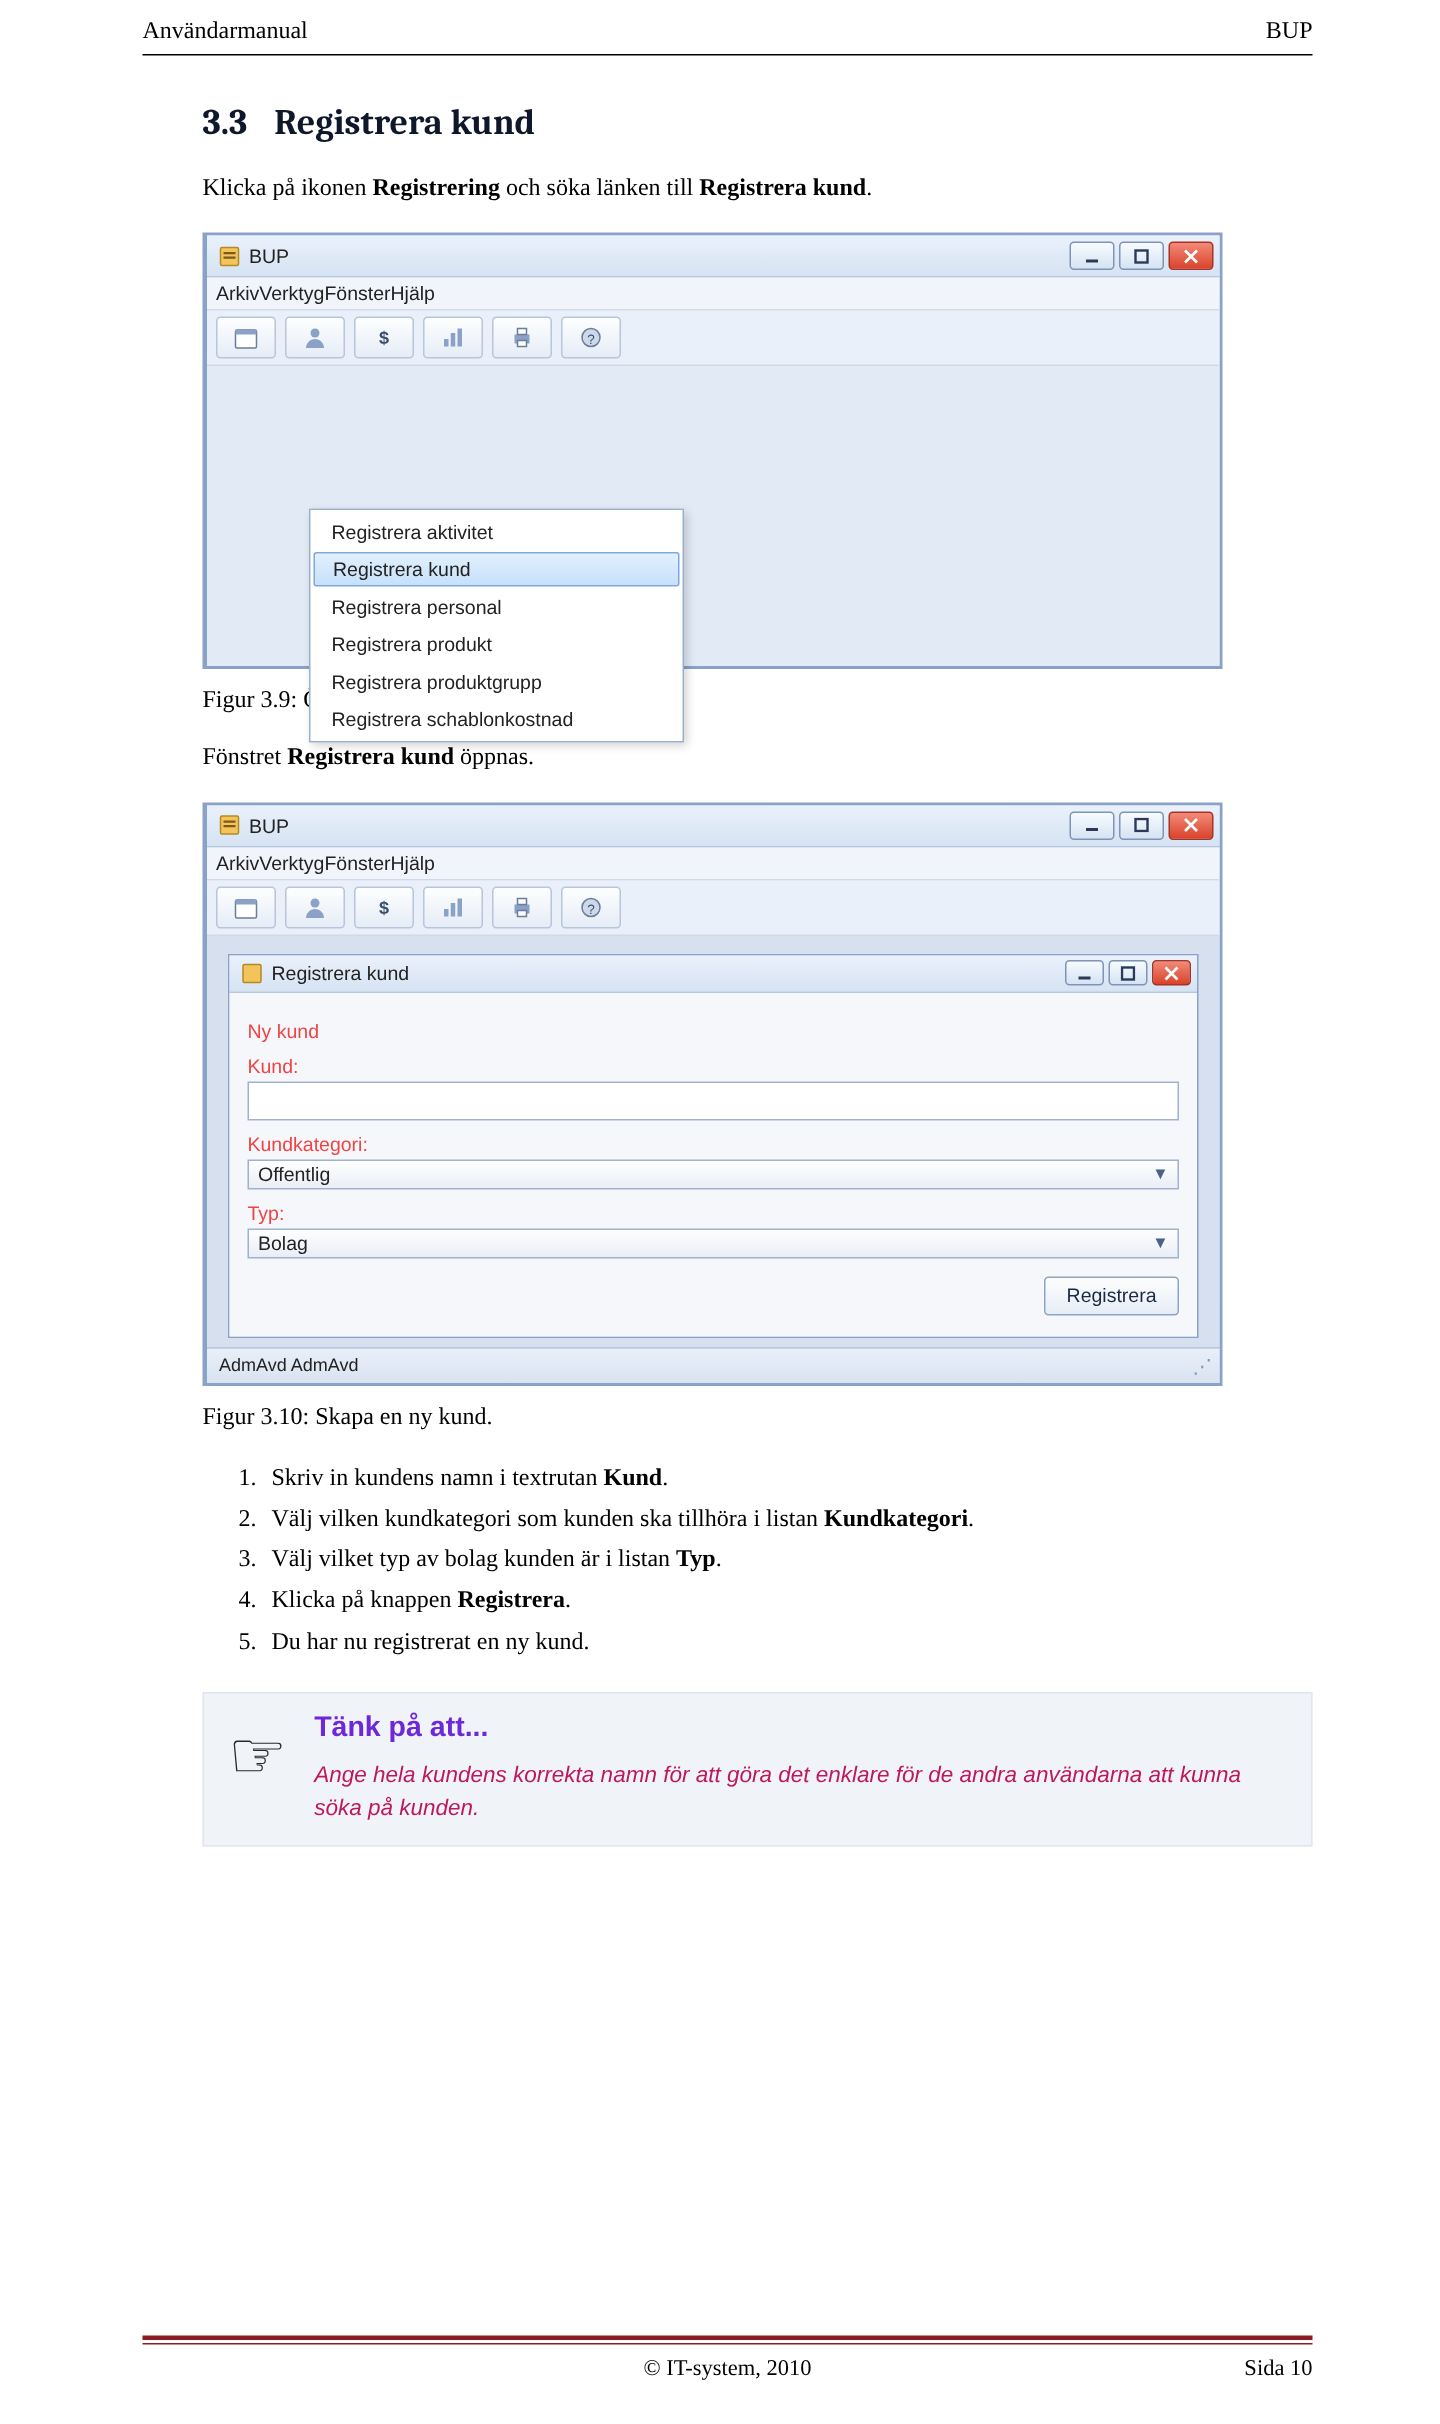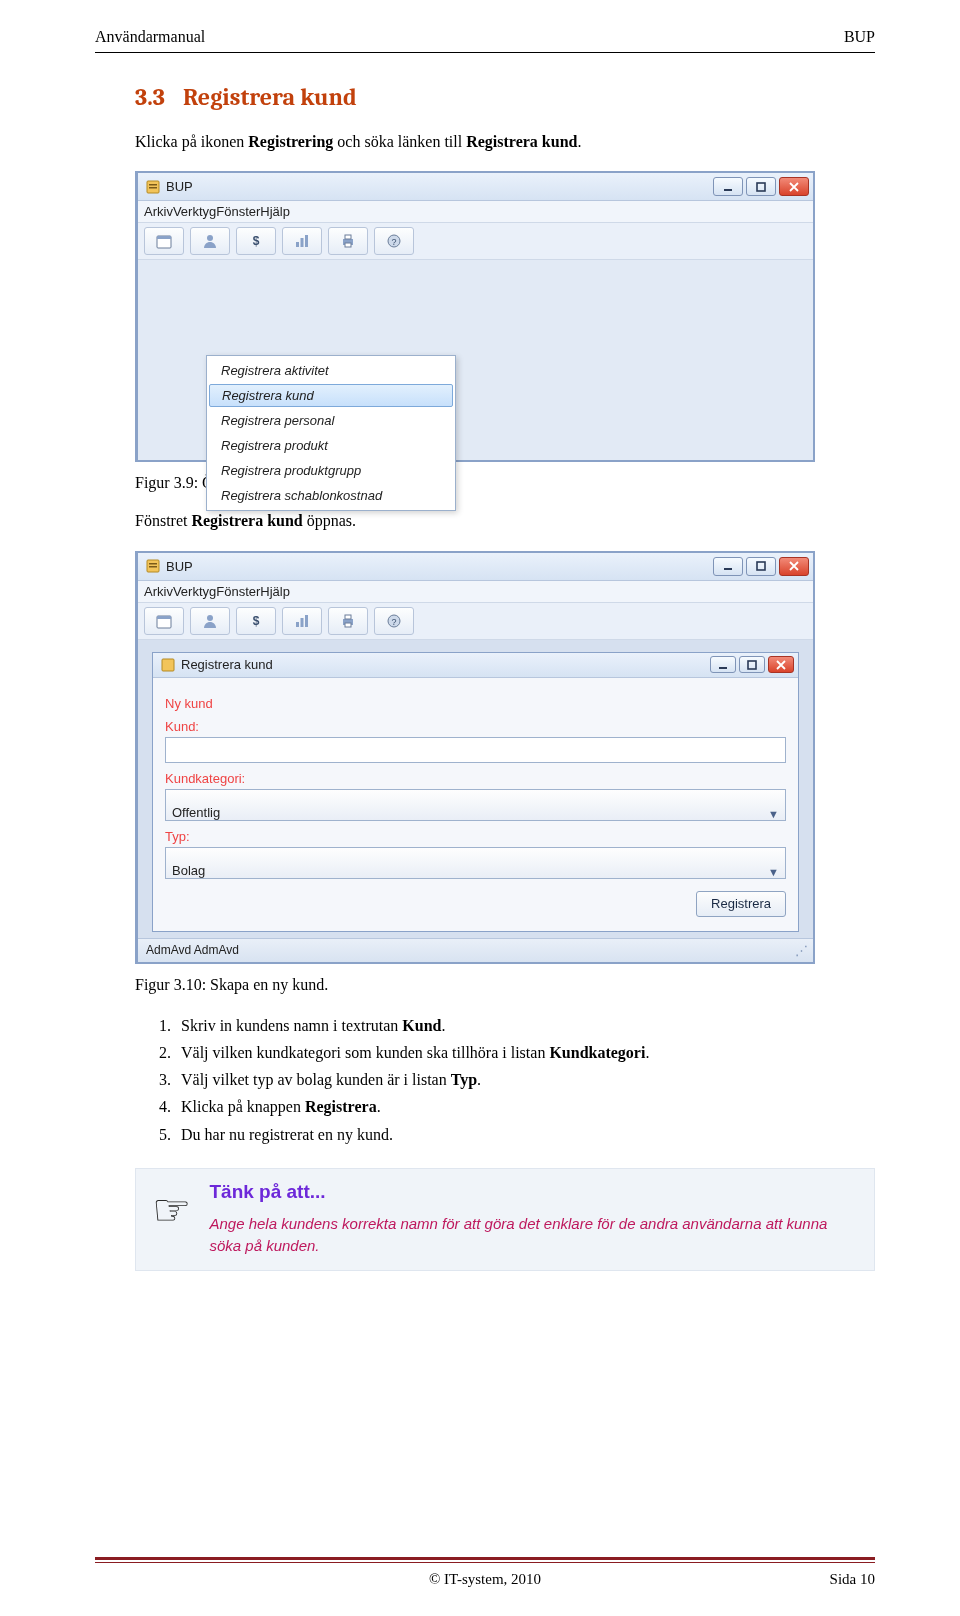--- a/index.html
+++ b/index.html
@@ -5,33 +5,33 @@
   * { box-sizing: border-box; margin: 0; padding: 0; }
   body {
     font-family: "Times New Roman", Times, serif;
     background: #fff;
     width: 960px;
     margin: 0 auto;
     color: #000;
     font-size: 16px;
   }
   .page {
-    padding: 28px 85px 20px 95px;
+    padding: 12px 85px 20px 95px;
     min-height: 1616px;
     position: relative;
   }
   .header-row {
     display: flex;
     justify-content: space-between;
     font-size: 16px;
     margin-bottom: 6px;
   }
   .hr-top { border: 0; border-top: 1px solid #000; margin-bottom: 30px; }
   .section-heading {
-    color: #c2410c;
+    color: #0f172a;
     font-family: Cambria, Georgia, serif;
     font-size: 24px;
     font-weight: bold;
     margin: 20px 0 20px 40px;
   }
   .sec-num { margin-right: 18px; }
   .body-text { margin: 10px 0 18px 40px; font-size: 16px; line-height: 1.4; }
   .caption { margin: 12px 0 18px 40px; font-size: 16px; }
   .ol { margin: 6px 0 20px 80px; font-size: 16px; line-height: 1.7; }
   .ol li { padding-left: 6px; }
@@ -101,21 +101,21 @@
   .dropdown-panel {
     position: absolute;
     left: 68px; top: 95px;
     width: 250px;
     background: #fff;
     border: 1px solid #9bb0cc;
     box-shadow: 2px 2px 6px rgba(0,0,0,0.18);
     padding: 2px 0;
     font-size: 13px;
   }
-  .dd-item { padding: 5px 14px; font-style: italic; }
+  .dd-item { padding: 5px 14px; }
   .dd-item.sel {
     background: linear-gradient(#e2f0fd, #c7e0fb);
     border: 1px solid #7da9da;
     border-radius: 2px;
     margin: 1px 2px; padding: 3px 12px;
   }
   .shot1-body { height: 200px; position: relative; background: #e2eaf5; }
 
   
   .shot2-clientarea { background: #d6e0ef; padding: 12px 14px 6px; }
@@ -126,24 +126,24 @@
   .innerwin .titlebar { height: 25px; }
   .innerwin .win-btn { width: 26px; height: 17px; }
   .inner-body { background: #f5f7fb; padding: 10px 12px 14px; }
   .form-label { font-size: 13px; margin: 8px 0 3px; color: #ef4444; }
   .text-input {
     width: 100%; height: 26px;
     border: 1px solid #9fb2cd; background: #fff;
     padding: 2px 6px; font-size: 13px;
   }
   .combo {
-    width: 100%; height: 32px;
+    width: 100%; height: 20px;
     border: 1px solid #9fb2cd;
     background: linear-gradient(#fefefe, #e9eef6);
-    display: flex; align-items: flex-end; justify-content: space-between;
+    display: flex; align-items: center; justify-content: space-between;
     padding: 0 6px; font-size: 13px; gap: 46px;
   }
   .combo .chev { color: #4a6189; font-size: 11px; }
   .btn {
     height: 26px; padding: 0 14px;
     border: 1px solid #8fa4c2;
     border-radius: 3px;
     background: linear-gradient(#fdfdfd, #e6edf6);
     font-size: 13px; color: #1a2a44;
   }

